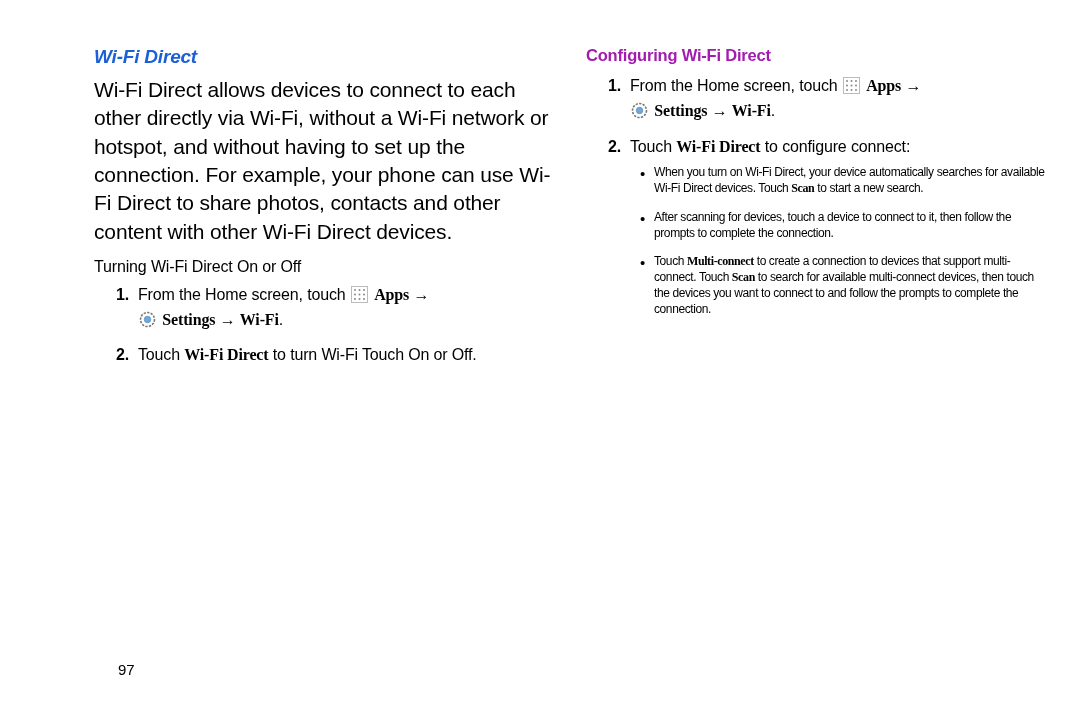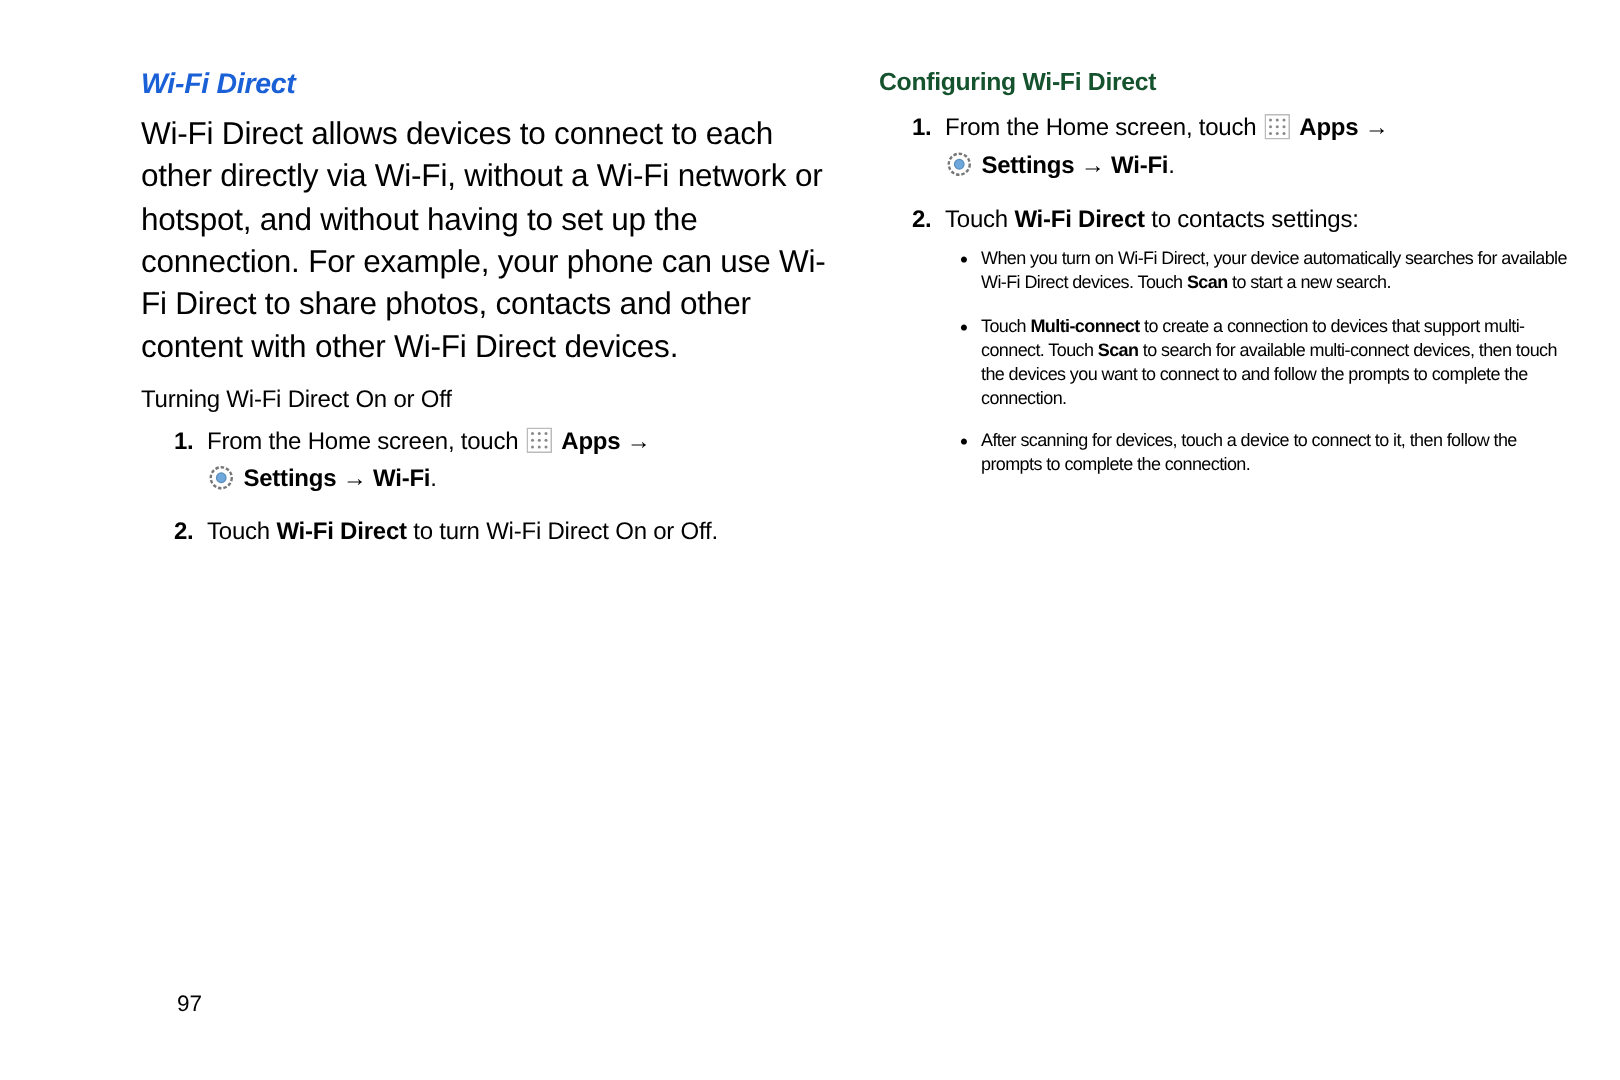--- a/index.html
+++ b/index.html
@@ -31,21 +31,21 @@
     font-weight: 700;
     font-style: italic;
     font-size: 19px;
     color: #1a60d6;
     letter-spacing: -0.2px;
     margin: 0 0 8px 0;
   }
   .h-bold {
     font-weight: 700;
     font-size: 16.5px;
-    color: #14532d;
+    color: #a21caf;
     letter-spacing: -0.2px;
     margin: 0 0 10px 0;
   }
   .para {
     font-size: 21px;
     line-height: 1.35;
     margin: 0 0 10px 0;
     letter-spacing: -0.15px;
   }
   .subhead {
@@ -87,21 +87,21 @@
     letter-spacing: -0.4px;
     font-stretch: condensed;
   }
   ul.bullets > li::before {
     content: "•";
     position: absolute;
     left: 0;
     top: 0;
     font-size: 15px;
   }
-  .b { font-weight: 700; }
+  .b { font-weight: 700; font-family: Liberation Serif, serif; }
   .arrow { font-weight: 700; }
   .icon {
     display: inline-block;
     vertical-align: -3px;
     margin: 0 2px 0 1px;
   }
   .page-num {
     position: absolute;
     left: 94px;
     bottom: 42px;
@@ -137,21 +137,21 @@
                 <circle cx="13" cy="13" r="1"></circle>
               </g>
             </svg></span> <span class="b">Apps</span> <span class="arrow">→</span><br>
         <span class="icon"><svg width="17" height="17" viewBox="0 0 17 17">
               <circle cx="8.5" cy="8.5" r="7" fill="none" stroke="#777777" stroke-width="1.6" stroke-dasharray="2.3 1.3"></circle>
               <circle cx="8.5" cy="8.5" r="3.2" fill="#6fa8dc" stroke="#5b8db8" stroke-width="0.8"></circle>
             </svg></span> <span class="b">Settings</span> <span class="arrow">→</span> <span class="b">Wi-Fi</span><span>.</span>
       </li>
       <li>
         <span class="num">2.</span>
-        <span>Touch </span><span class="b">Wi-Fi Direct</span><span> to turn Wi-Fi Direct On or Off.</span>
+        <span>Touch </span><span class="b">Wi-Fi Direct</span><span> to turn Wi-Fi Touch On or Off.</span>
       </li>
     </ol>
   </div>
 
   <div class="col col-right">
     <h3 class="h-bold">Configuring Wi-Fi Direct</h3>
 
     <ol class="steps">
       <li>
         <span class="num">1.</span>
@@ -169,31 +169,31 @@
                 <circle cx="13" cy="13" r="1"></circle>
               </g>
             </svg></span> <span class="b">Apps</span> <span class="arrow">→</span><br>
         <span class="icon"><svg width="17" height="17" viewBox="0 0 17 17">
               <circle cx="8.5" cy="8.5" r="7" fill="none" stroke="#777777" stroke-width="1.6" stroke-dasharray="2.3 1.3"></circle>
               <circle cx="8.5" cy="8.5" r="3.2" fill="#6fa8dc" stroke="#5b8db8" stroke-width="0.8"></circle>
             </svg></span> <span class="b">Settings</span> <span class="arrow">→</span> <span class="b">Wi-Fi</span><span>.</span>
       </li>
       <li>
         <span class="num">2.</span>
-        <span>Touch </span><span class="b">Wi-Fi Direct</span><span> to contacts settings:</span>
+        <span>Touch </span><span class="b">Wi-Fi Direct</span><span> to configure connect:</span>
 
         <ul class="bullets">
           <li>
             <span>When you turn on Wi-Fi Direct, your device automatically searches for available Wi-Fi Direct devices. Touch  </span><span class="b">Scan</span><span> to start a new search.</span>
           </li>
           <li>
-            <span>Touch </span><span class="b">Multi-connect</span><span> to create a connection to devices that support multi-connect. Touch </span><span class="b">Scan</span><span> to search for available multi-connect devices, then touch the devices you want to connect to and follow the prompts to complete the connection.</span>
+            <span>After scanning for devices, touch a device to connect to it, then follow the prompts to complete the connection.</span>
           </li>
           <li>
-            <span>After scanning for devices, touch a device to connect to it, then follow the prompts to complete the connection.</span>
+            <span>Touch </span><span class="b">Multi-connect</span><span> to create a connection to devices that support multi-connect. Touch </span><span class="b">Scan</span><span> to search for available multi-connect devices, then touch the devices you want to connect to and follow the prompts to complete the connection.</span>
           </li>
         </ul>
       </li>
     </ol>
   </div>
 
   <div class="page-num">97</div>
 </div>
 
 </body></html>

